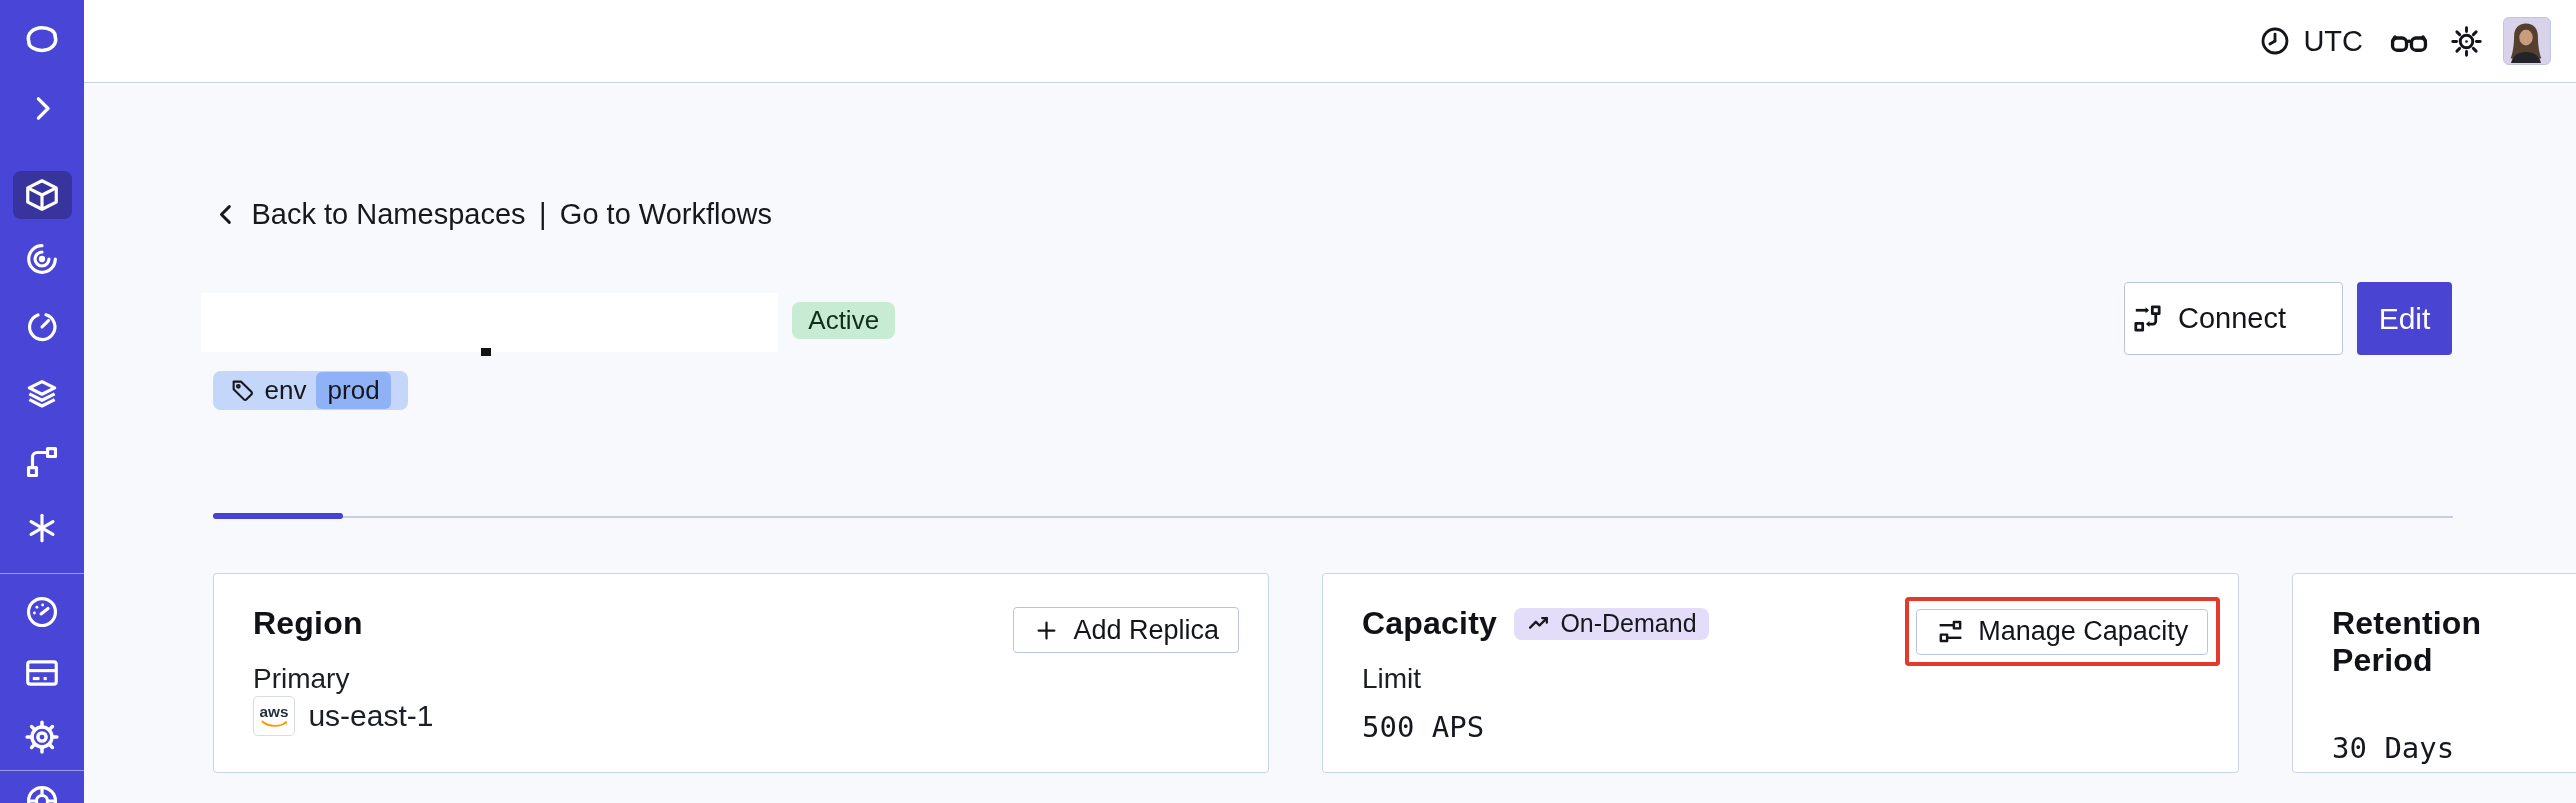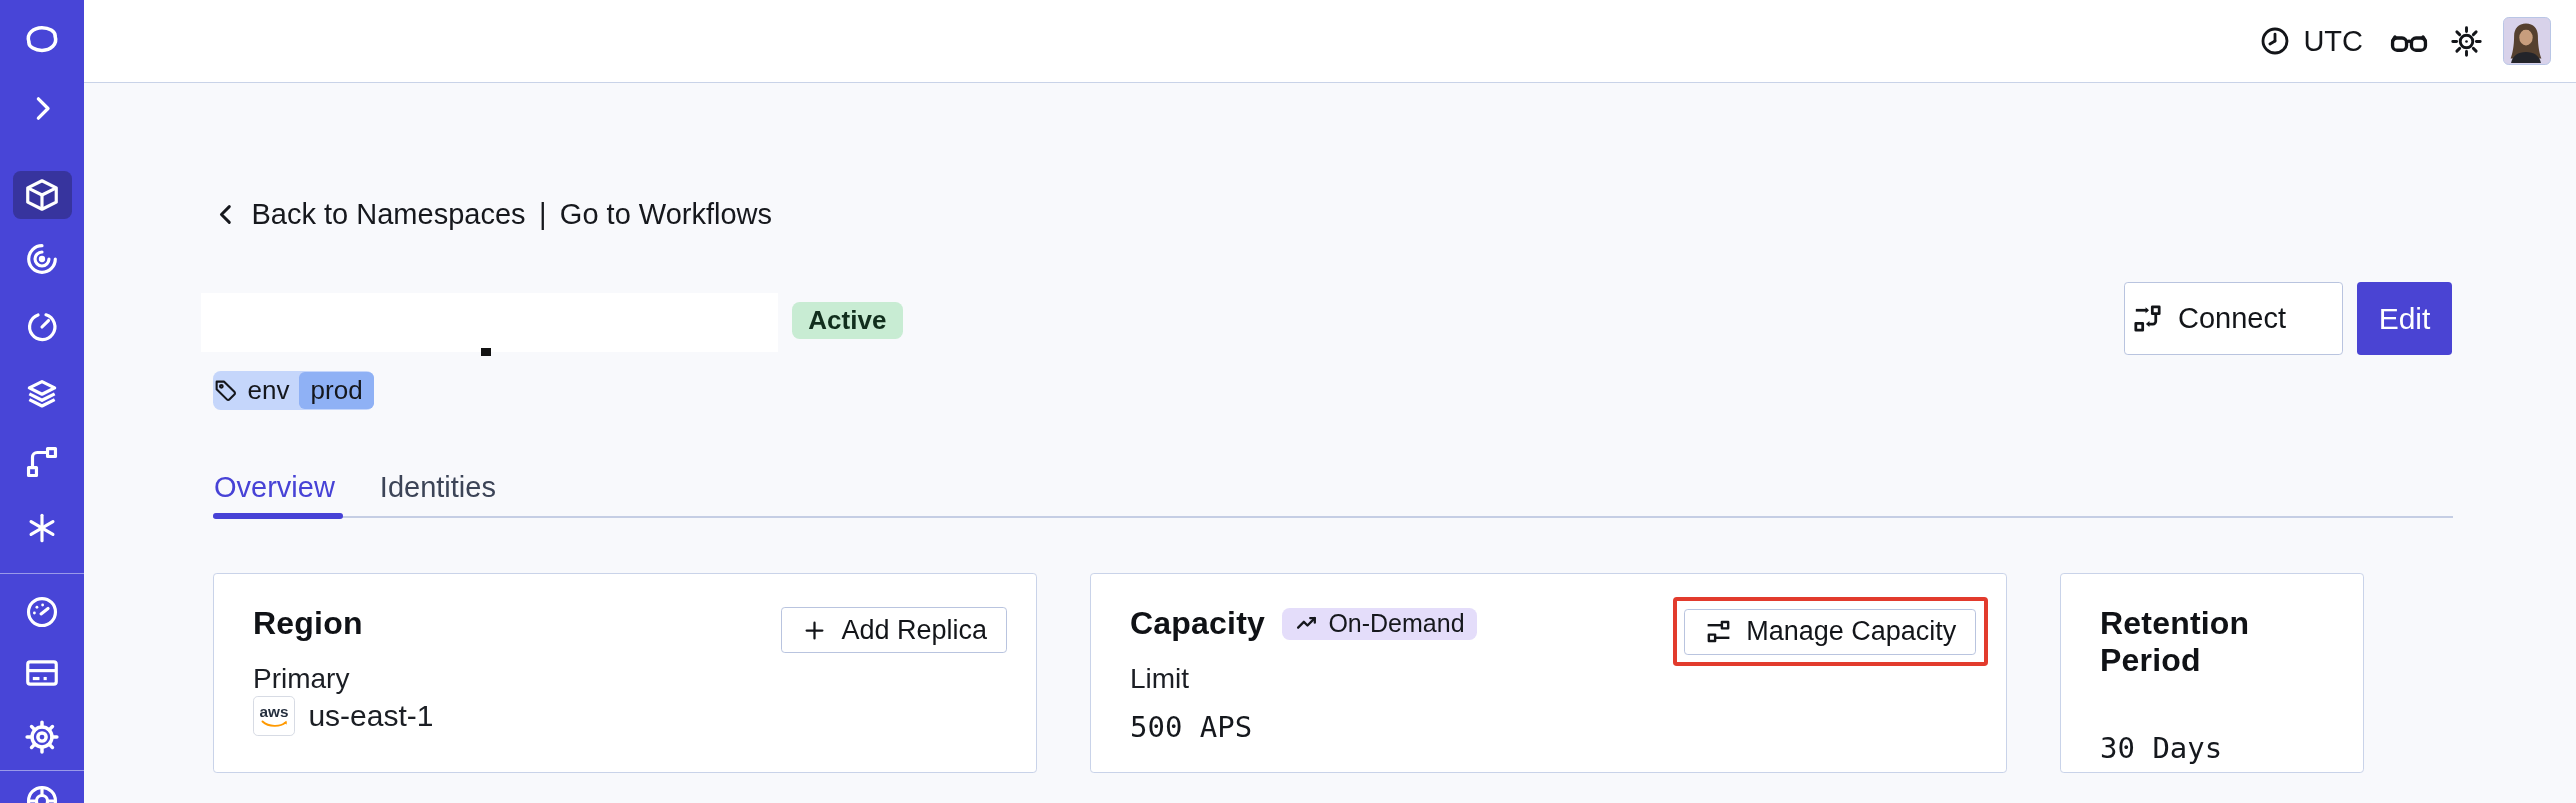--- a/index.html
+++ b/index.html
@@ -44,55 +44,55 @@
   }
   .crumb-link { display:flex; align-items:center; gap:11.5px; cursor:pointer; }
   .crumb-sep { color:#16181d; }
 
   .title-row { position:absolute; left:117px; top:197px; height:73px; width:2251px; }
   .redact-box { position:absolute; left:0; top:10.5px; width:577px; height:59px; background:#ffffff; }
   .redact-dot { position:absolute; left:280px; top:66px; width:9.6px; height:7.7px; background:#131313; }
   .status-badge {
     position:absolute; left:591px; top:20px; height:37px; padding:0 16.3px;
     background:#c8ecd3; color:#112e1d; border-radius:7.7px;
-    display:flex; align-items:center; font-size:26px;font-weight:bold;
+    display:flex; align-items:center; font-size:26px;
   }
   .head-actions { position:absolute; right:0; top:0; height:73px; display:flex; gap:14.4px; }
   .btn-connect {
     width:219px; height:73px; background:#fff; border:1.9px solid #b9c4df; border-radius:3.8px;
     display:flex; align-items:center; justify-content:flex-start; gap:14.4px;
     font-size:29px; color:#131519; cursor:pointer; font-family:inherit;
   }
   .btn-edit {
     width:95px; height:73px; background:#4a44d3; border:none; border-radius:3.8px;
     display:flex; align-items:center; justify-content:center;
     font-size:30px; color:#ffffff; cursor:pointer; font-family:inherit;
   }
 
   .tag-pill {
     position:absolute; left:129px; top:286px; height:39px;
     background:#c5d6fb; border-radius:7.7px;
-    display:flex; align-items:center; gap:9.6px; padding:0 0;
+    display:flex; align-items:center; gap:9.6px; padding:0 17px;
     font-size:26px; color:#15171c;
   }
   .tag-sub { background:#8fb1f5; border-radius:5.8px; padding:2.9px 11.5px; }
 
   .tabs { position:absolute; left:130px; top:386px; display:flex; gap:45px; font-size:29px; }
   .tab { cursor:pointer; color:#3c4457; }
   .tab.active { color:#4742d6; }
   .tabs-track { position:absolute; left:129px; top:431px; width:2240px; height:1.9px; background:#c5cee4; }
   .tab-active-bar { position:absolute; left:129px; top:428px; width:130px; height:5.8px; background:#4742d6; border-radius:2.9px; }
 
   
   .cards { position:absolute; left:129px; top:488px; display:flex; gap:53px; }
   .card {
     position:relative; height:200px; background:#fff;
     border:1.9px solid #c9d3e9; border-radius:3.8px; padding:31px 29px 0 39px;
   }
-  .card.region { width:824px; }
+  .card.region { width:1056px; }
   .card.capacity { width:917px; }
   .card.retention { width:304px; }
   .card-title-row { display:flex; align-items:center; gap:17.3px; }
   .card-title { font-size:32px; font-weight:700; color:#101216; letter-spacing:0.2px; }
   .field-label { font-size:28px; color:#1b1e24; margin-top:21px; }
   .value-row { display:flex; align-items:center; gap:13.4px; margin-top:1px; font-size:30px; color:#1b1e24; }
   .mono { font-family:"DejaVu Sans Mono", monospace; font-size:29px; color:#15181d; }
   .cap-value { margin-top:15.3px; }
   .ret-value { margin-top:52px; }
 
@@ -324,24 +324,20 @@
     <span>
       <svg width="25" height="25" viewBox="0 0 24 24" fill="none" stroke="currentColor" stroke-width="2" stroke-linejoin="round">
         <path d="M3.5 3.5h7.2l9.8 9.8a1.8 1.8 0 0 1 0 2.6l-4.6 4.6a1.8 1.8 0 0 1-2.6 0L3.5 10.7z"></path>
         <circle cx="8" cy="8" r="1.3"></circle>
       </svg>
     </span>
     <span>env</span>
     <span class="tag-sub">prod</span>
   </div>
 
-  <div class="tabs">
-    <span class="tab active">Overview</span>
-    <span class="tab">Identities</span>
-  </div>
   <div class="tabs-track"></div>
   <div class="tab-active-bar"></div>
 
   <section class="cards">
 
     <div class="card region">
       <div class="card-title-row">
         <span class="card-title">Region</span>
       </div>
       <button class="card-btn">

